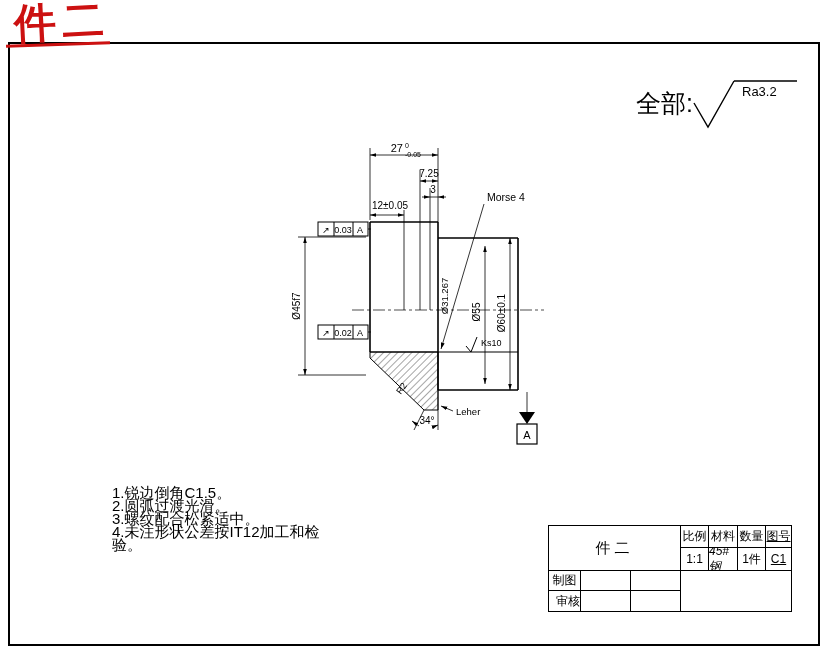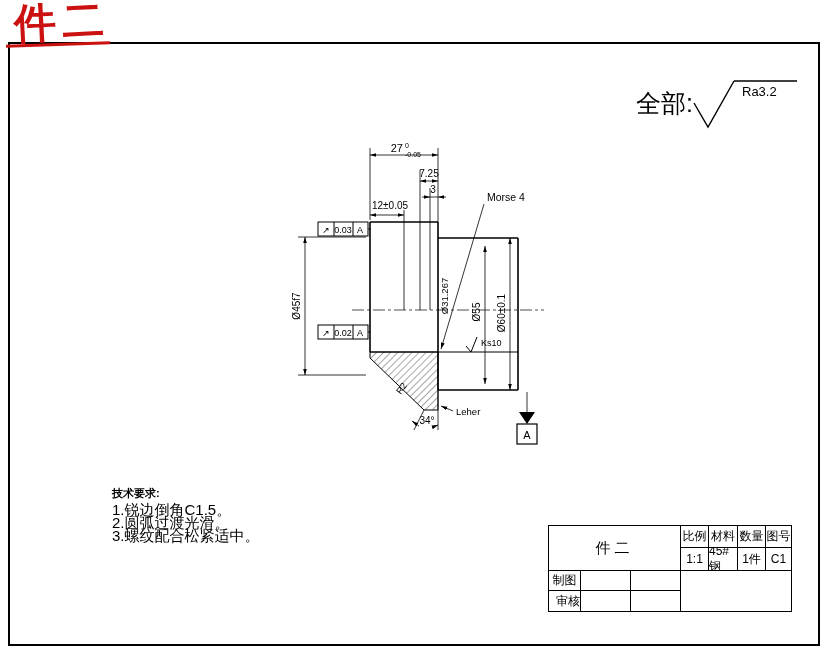--- a/index.html
+++ b/index.html
@@ -31,21 +31,21 @@
     display:grid;
     grid-template-columns:32px 50px 50px 28px 29px 28px 25px;
     grid-template-rows:22px 23px 20px 20px;
     border:1.5px solid #000; background:#fff;
   }
   .tb-cell {
     border-right:1px solid #000; border-bottom:1px solid #000;
     display:flex; align-items:center; justify-content:center;
     font-size:12px; overflow:hidden;
   }
-  .tb-cell.no-r { border-right:none; }
+  .tb-cell.no-r { border-right:none;text-decoration:underline; }
   .tb-cell.no-b { border-bottom:none; }
   .tb-name { font-size:15px; letter-spacing:4px; }
 </style>
 </head>
 <body>
 
 <div class="page">
 
   <div class="frame"></div>
 
@@ -159,36 +159,36 @@
 
     <g>
       <text x="636" y="112" font-size="25">全部:</text>
       <polyline points="694,103 708,127 734,81" fill="none" stroke="#000" stroke-width="1.4"></polyline>
       <line x1="734" y1="81" x2="797" y2="81" stroke="#000" stroke-width="1.4"></line>
       <text x="742" y="96" font-size="13">Ra3.2</text>
     </g>
   </svg>
 
   <div class="tech">
-    <div class="tech-title">技术要求:</div>
     <div class="tech-item">1.锐边倒角C1.5。</div>
     <div class="tech-item">2.圆弧过渡光滑。</div>
     <div class="tech-item">3.螺纹配合松紧适中。</div>
+    <div class="tech-item">4.未注形状公差按IT12加工和检验。</div>
   </div>
 
   <div class="tblock">
     <div class="tb-cell tb-name" style="grid-column:1/4;grid-row:1/3;">件二</div>
 
     <div class="tb-cell" style="grid-column:4;grid-row:1;">比例</div>
     <div class="tb-cell" style="grid-column:5;grid-row:1;">材料</div>
     <div class="tb-cell" style="grid-column:6;grid-row:1;text-align:center;">数量</div>
     <div class="tb-cell no-r" style="grid-column:7;grid-row:1;">图号</div>
 
     <div class="tb-cell" style="grid-column:4;grid-row:2;">1:1</div>
-    <div class="tb-cell" style="grid-column:5;grid-row:2;">45#钢</div>
+    <div class="tb-cell" style="grid-column:5;grid-row:2;font-style:italic;">45#钢</div>
     <div class="tb-cell" style="grid-column:6;grid-row:2;">1件</div>
     <div class="tb-cell no-r" style="grid-column:7;grid-row:2;">C1</div>
 
     <div class="tb-cell" style="grid-column:1;grid-row:3;">制图</div>
     <div class="tb-cell" style="grid-column:2;grid-row:3;"></div>
     <div class="tb-cell" style="grid-column:3;grid-row:3;"></div>
 
     <div class="tb-cell no-b" style="grid-column:1;grid-row:4;margin-left:7px;">审核</div>
     <div class="tb-cell no-b" style="grid-column:2;grid-row:4;"></div>
     <div class="tb-cell no-b" style="grid-column:3;grid-row:4;"></div>

